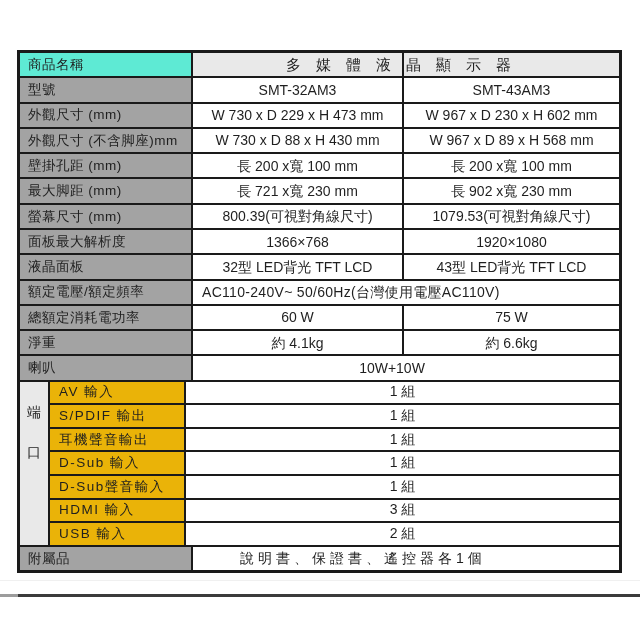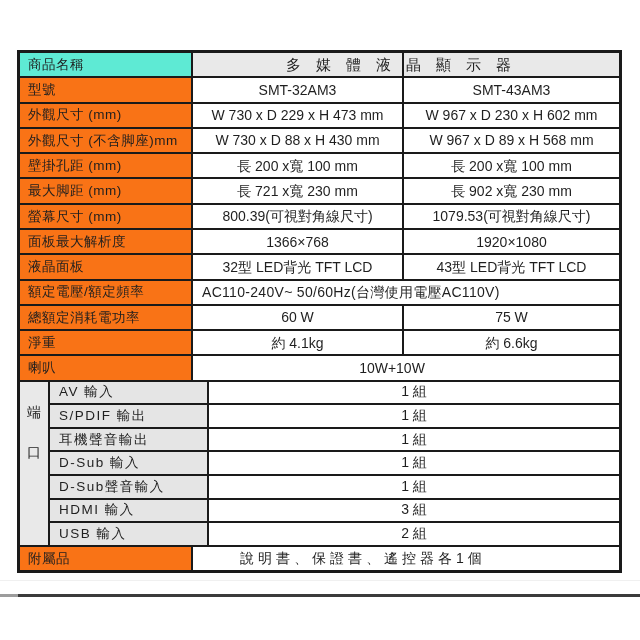--- a/index.html
+++ b/index.html
@@ -14,21 +14,21 @@
     box-sizing:border-box;border:3px solid #1a1a1a;background:#fff;
     display:flex;flex-direction:column;
   }
   .row{flex:1;display:flex;box-sizing:border-box;border-bottom:2px solid #1a1a1a;min-height:0;}
   .row.last{border-bottom:none;}
   .cell{
     box-sizing:border-box;display:flex;align-items:center;min-width:0;
     font-size:14px;line-height:1;white-space:nowrap;overflow:hidden;
   }
   .label{
-    width:173px;background:#f97316;border-right:2px solid #1a1a1a;
+    width:173px;background:#a3a3a3;border-right:2px solid #1a1a1a;
     padding-left:8px;font-size:13.5px;letter-spacing:0.5px;flex:none;
   }
   .val{justify-content:center;}
   .v1{width:211px;border-right:2px solid #1a1a1a;flex:none;}
   .v2{flex:1;}
   .span{flex:1;}
   
   .hdr-merged{flex:1;position:relative;background:#e9e9e9;justify-content:center;
     letter-spacing:15px;font-size:15px;}
   .hdr-merged .vdiv{position:absolute;left:209px;top:0;bottom:0;width:2px;background:#1a1a1a;}
@@ -41,21 +41,21 @@
   .ports{flex:7;display:flex;box-sizing:border-box;border-bottom:2px solid #1a1a1a;min-height:0;}
   .ports-group{
     width:30px;flex:none;background:#e9e9e9;border-right:2px solid #1a1a1a;
     box-sizing:border-box;display:flex;flex-direction:column;align-items:center;
     padding-top:22px;gap:22px;font-size:14px;
   }
   .ports-body{flex:1;display:flex;flex-direction:column;min-width:0;}
   .port-row{flex:1;display:flex;box-sizing:border-box;border-bottom:2px solid #1a1a1a;min-height:0;}
   .port-row:last-child{border-bottom:none;}
   .port-label{
-    width:159px;flex:none;background:#e5e5e5;border-right:2px solid #1a1a1a;
+    width:136px;flex:none;background:#eab308;border-right:2px solid #1a1a1a;
     box-sizing:border-box;display:flex;align-items:center;padding-left:9px;
     font-size:13.5px;letter-spacing:1.5px;white-space:nowrap;overflow:hidden;
   }
   .port-val{flex:1;display:flex;align-items:center;justify-content:center;font-size:14px;}
   
   .fold-faint{position:absolute;left:0;top:580px;width:640px;height:1px;background:#f0f0f0;}
   .fold-left{position:absolute;left:0;top:594px;width:18px;height:3px;background:#9c9c9c;}
   .fold-dark{position:absolute;left:18px;top:594px;width:622px;height:3px;background:#3b3b3b;}
 </style>
 </head>

